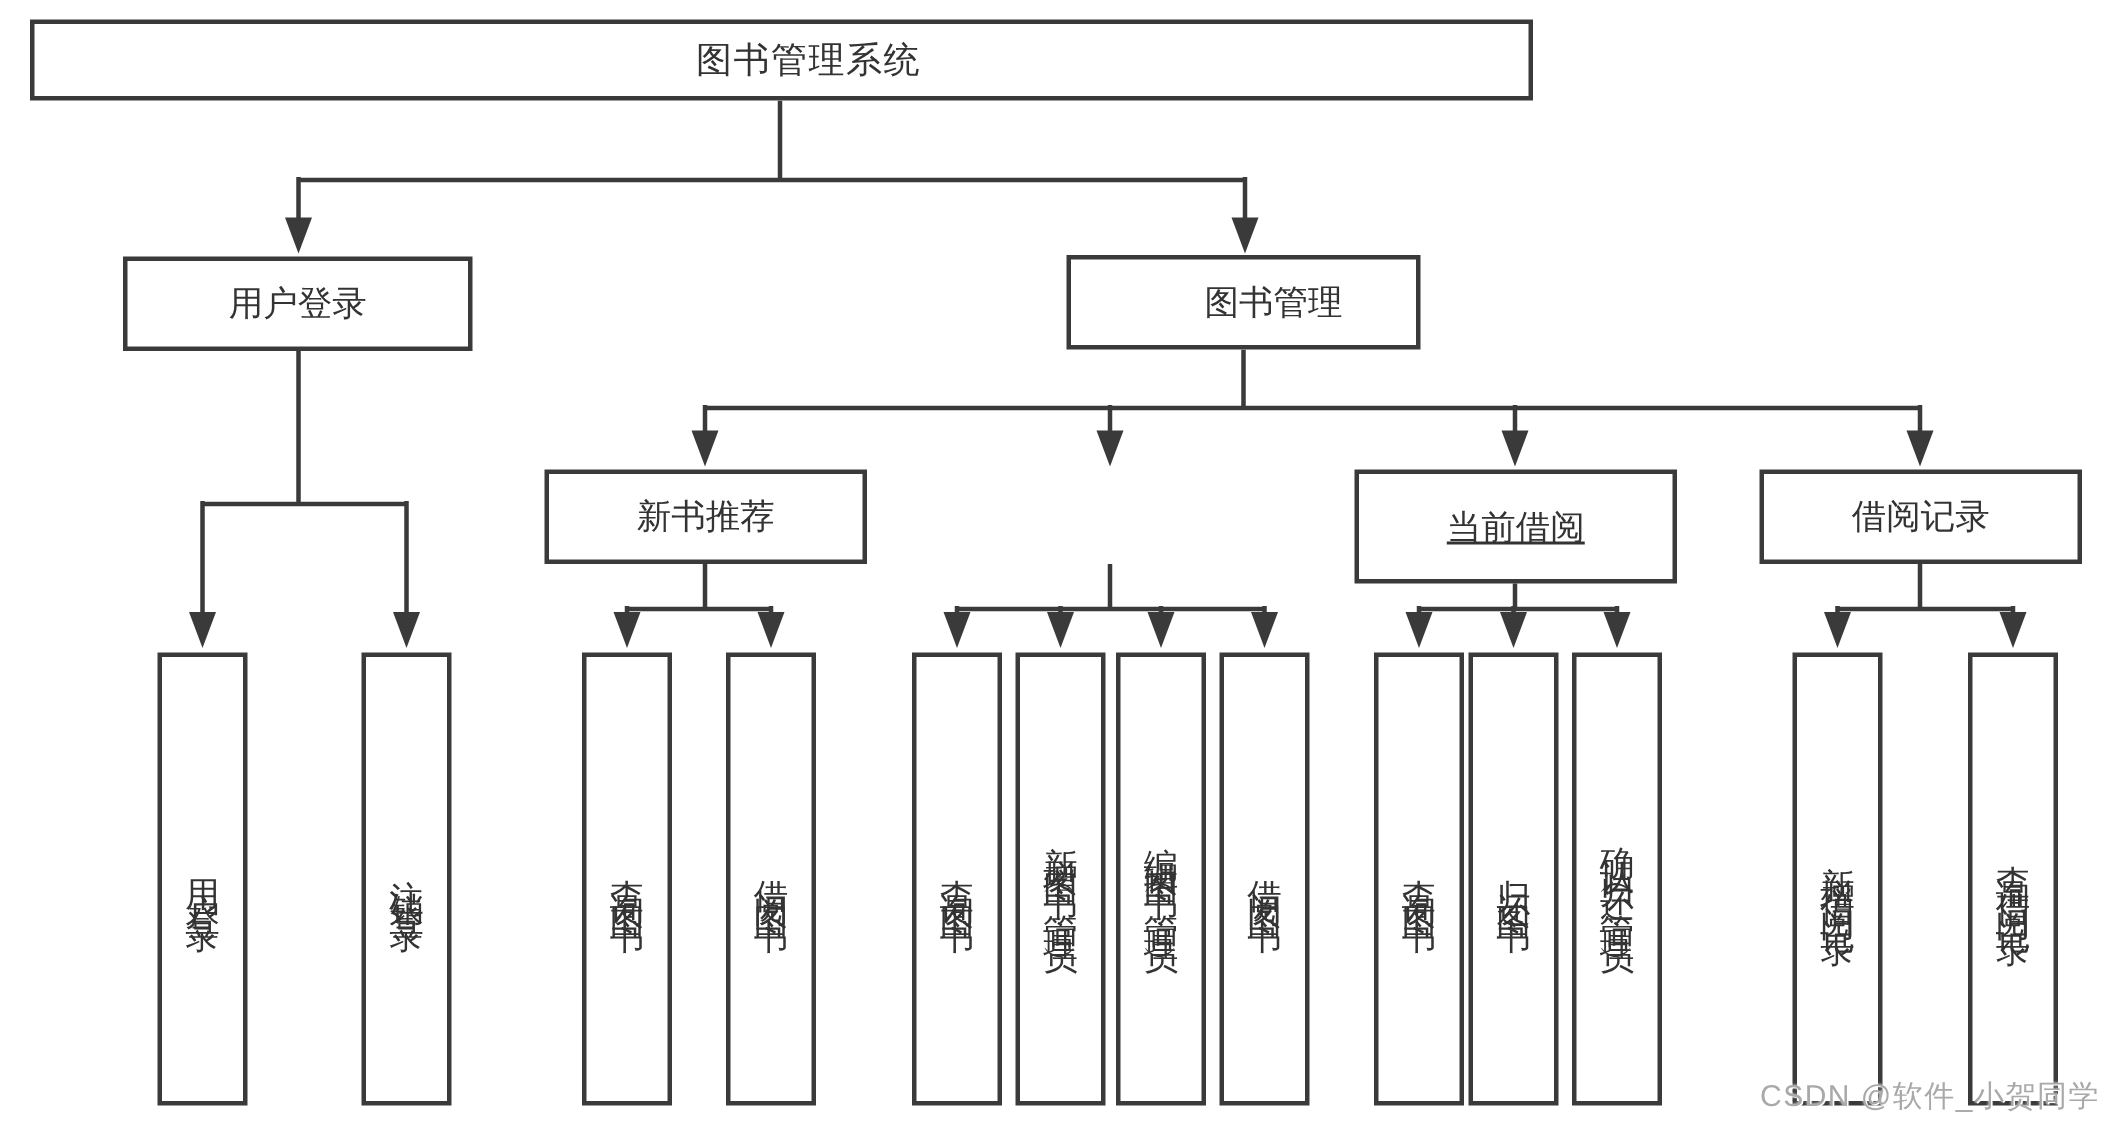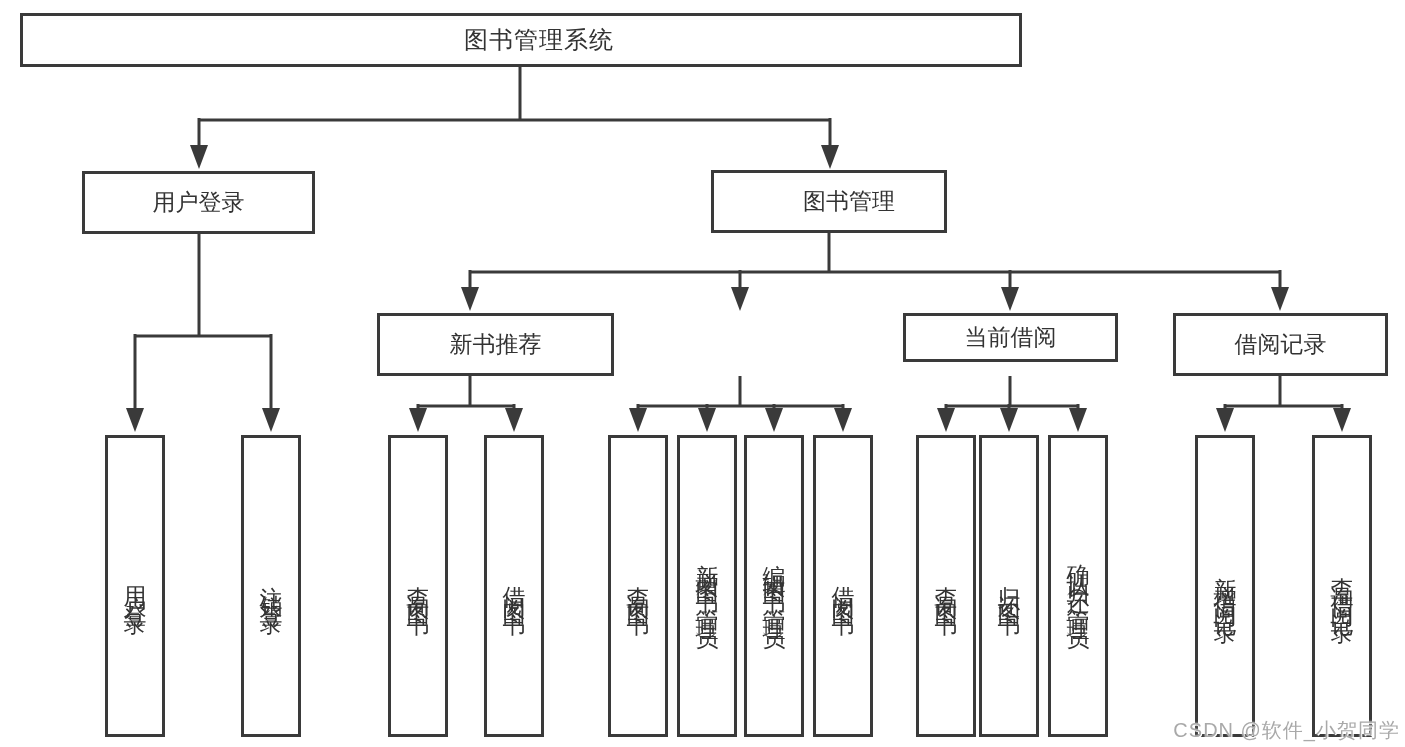--- a/index.html
+++ b/index.html
@@ -105,22 +105,22 @@
       M1069 408 H1087 L1078 432 Z
       M1216 408 H1234 L1225 432 Z
       M1333 408 H1351 L1342 432 Z"></path>
   </svg>
 
   <div class="node hnode root-node" style="left:20px; top:13px; width:1002px; height:54px;padding-left:36px;">图书管理系统</div>
 
   <div class="node hnode" style="left:82px; top:171px; width:233px; height:63px;">用户登录</div>
   <div class="node hnode" style="left:711px; top:170px; width:236px; height:63px;padding-left:40px;">图书管理</div>
 
-  <div class="node hnode" style="left:377px; top:313px; width:237px; height:63px;">新书推荐</div>
-  <div class="node hnode" style="left:903px; top:313px; width:215px; height:49px;">当前借阅</div>
+  <div class="node hnode" style="left:363px; top:313px; width:215px; height:63px;">新书推荐</div>
+  <div class="node hnode" style="left:903px; top:313px; width:215px; height:76px;text-decoration:underline;">当前借阅</div>
   <div class="node hnode" style="left:1173px; top:313px; width:215px; height:63px;">借阅记录</div>
 
   <div class="node vnode" style="left:105px;">
     <span class="vtext">用户登录</span>
   </div>
   <div class="node vnode" style="left:241px;">
     <span class="vtext">注销登录</span>
   </div>
 
   <div class="node vnode" style="left:388px;">

